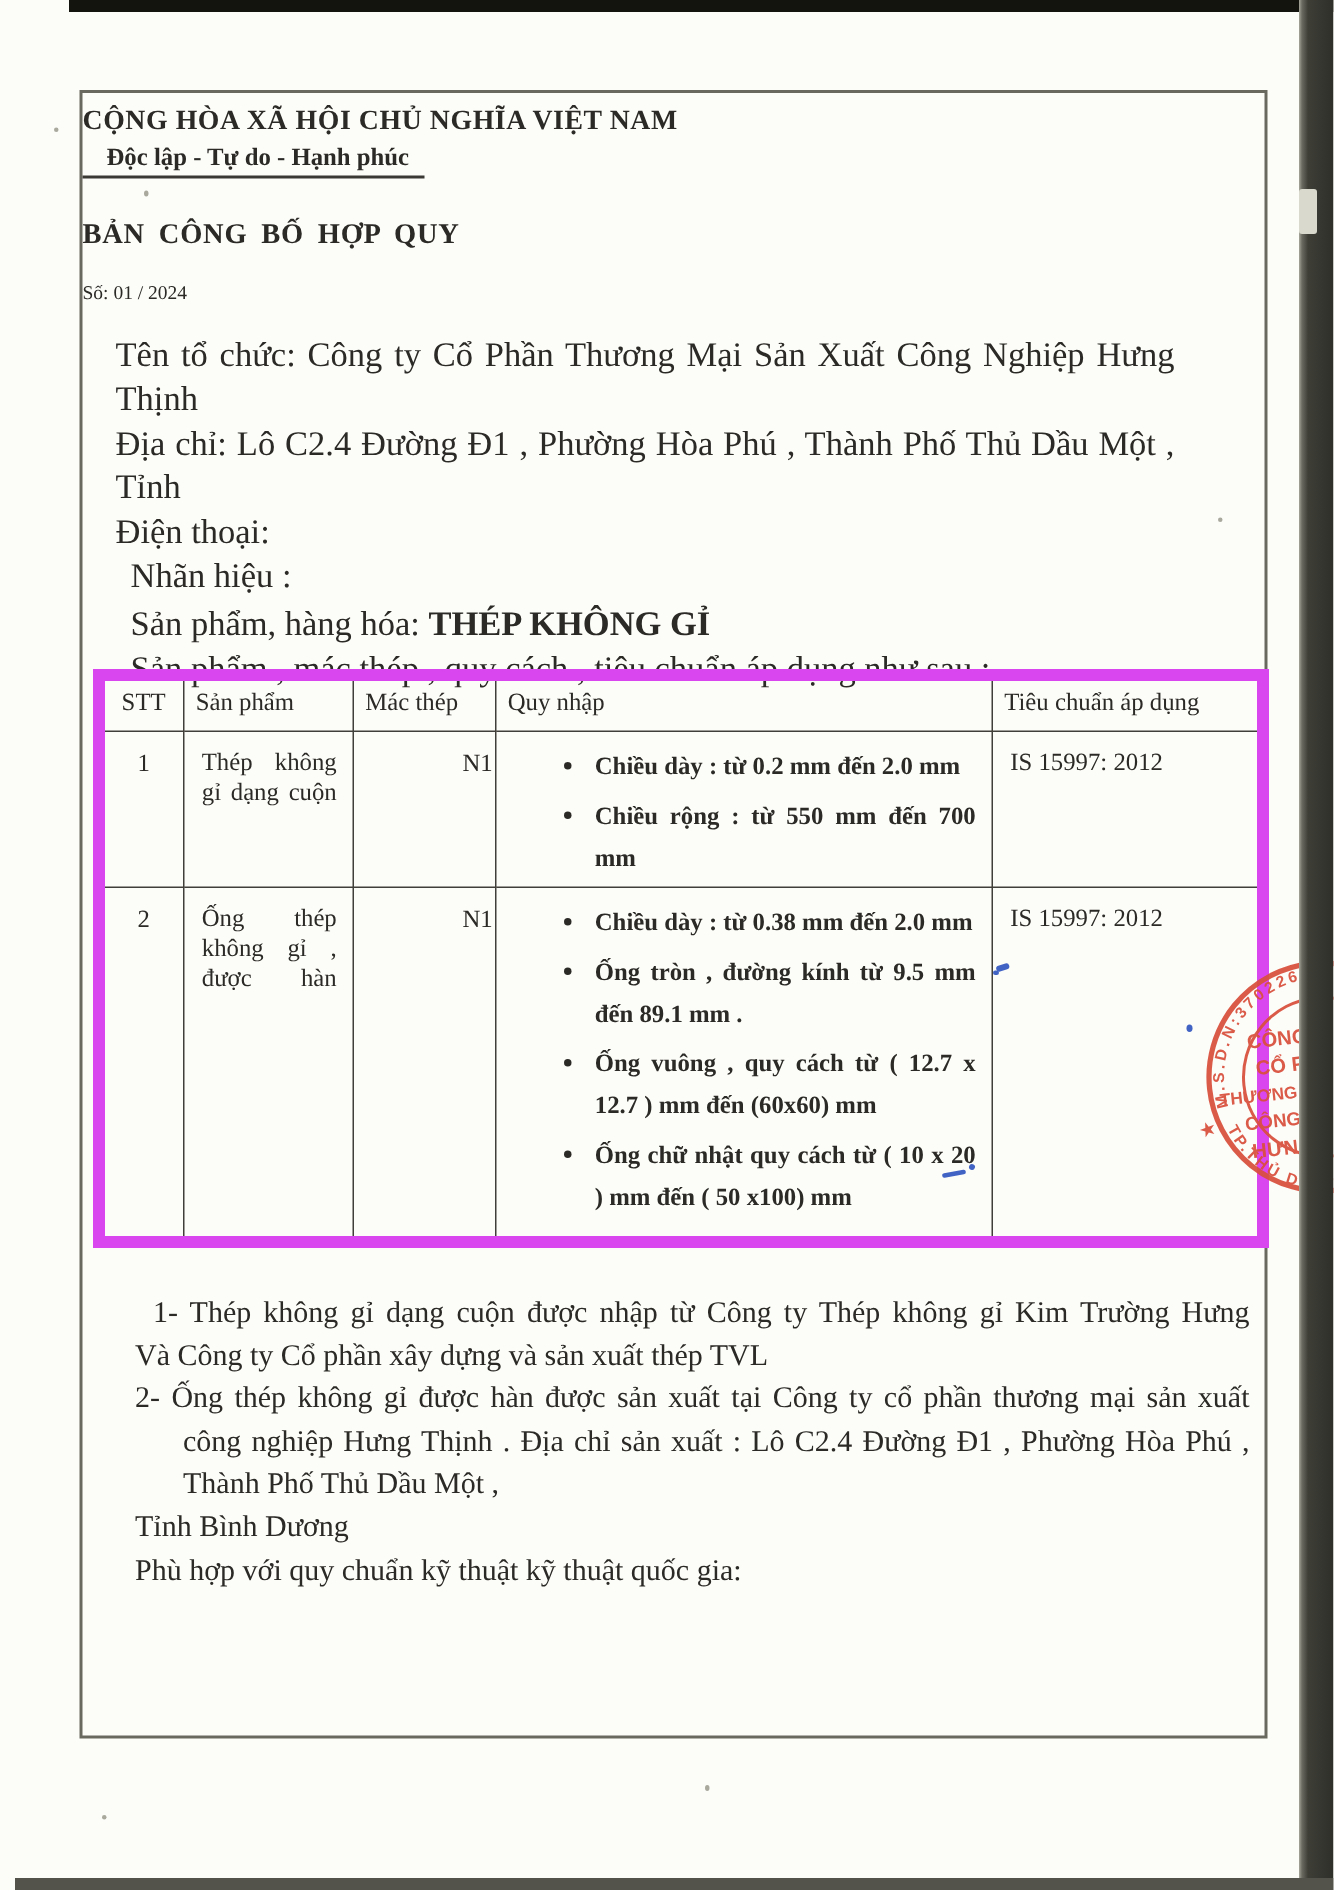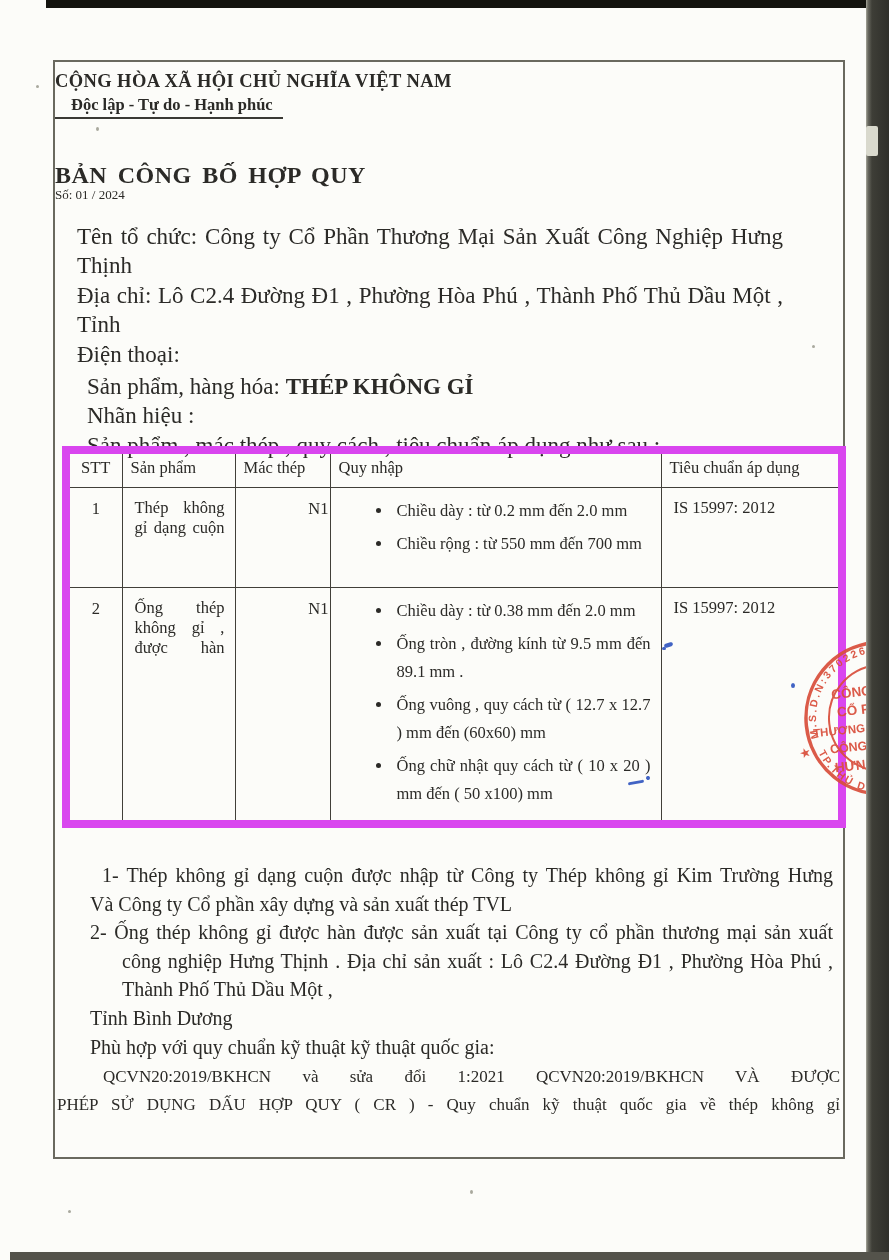--- a/index.html
+++ b/index.html
@@ -18,21 +18,21 @@
   .speck{position:absolute;border-radius:50%;background:#a9a99e;z-index:1;}
 
   
   .frame{position:absolute;left:53px;top:60px;width:792px;height:1099px;
     border:2px solid #6a695f;box-sizing:border-box;z-index:2;}
 
   .center-line{position:absolute;left:0;width:100%;text-align:left;white-space:nowrap;}
   .motto1{top:9px;font-size:18.5px;font-weight:bold;letter-spacing:.4px;}
   .motto2{top:33px;font-size:16.5px;font-weight:bold;}
   .motto2 span{display:inline-block;border-bottom:2px solid #3a3934;padding:0 10px 2px 16px;}
-  .doc-title{top:84px;font-size:24px;font-weight:bold;word-spacing:4px;letter-spacing:.5px;margin-top:16px;}
+  .doc-title{top:84px;font-size:19px;font-weight:bold;word-spacing:4px;letter-spacing:.5px;}
   .doc-number{top:125px;font-size:13px;}
 
   
   .info{position:absolute;left:22px;top:160px;width:706px;font-size:23px;line-height:29.4px;}
   .iline{white-space:nowrap;}
   .stretch{white-space:normal;text-align:justify;text-align-last:justify;}
   .indent{padding-left:10px;}
   .gap-top{margin-top:3px;}
   .bold{font-weight:bold;}
 
@@ -43,21 +43,21 @@
   table.spec{border:8px solid #d946ef;}
   th{height:37px;text-align:left;padding:4px 8px;vertical-align:middle;}
   th.c{text-align:center;padding:4px 2px;}
   td.stt{text-align:center;padding-top:11px;}
   td.sp{padding:10px 10px 0 12px;text-align:justify;text-align-last:justify;}
   td.mt{text-align:right;padding-top:11px;}
   td.qc{padding:9px 10px 0 36px;}
   td.tc{padding:10px 6px 0 12px;}
   tr.r1 td{height:100px;}
   tr.r2 td{height:237px;}
-  .qitem{position:relative;padding-left:30px;margin-bottom:5px;line-height:28px;}
+  .qitem{position:relative;padding-left:30px;margin-bottom:5px;line-height:28px;font-weight:bold;}
   .qitem .dot{position:absolute;left:9px;top:11px;width:5.5px;height:5.5px;border-radius:50%;background:#2b2a27;}
   .qtext{display:block;text-align:justify;}
 
   
   .notes{position:absolute;left:35px;top:799px;width:743px;font-size:20px;line-height:28.6px;}
   .n-ind12{padding-left:12px;}
   .n-ind32{padding-left:32px;}
   .conf{position:absolute;left:2px;top:1001px;width:783px;font-size:17px;line-height:28.4px;}
   .conf .first{text-indent:46px;}
 
@@ -94,22 +94,22 @@
   <div class="center-line motto2">
     <span>Độc lập - Tự do - Hạnh phúc</span>
   </div>
   <div class="center-line doc-title">BẢN CÔNG BỐ HỢP QUY</div>
   <div class="center-line doc-number">Số: 01 / 2024</div>
 
   <div class="info">
     <div class="iline stretch">Tên tổ chức: Công ty Cổ Phần Thương Mại Sản Xuất Công Nghiệp Hưng Thịnh</div>
     <div class="iline stretch">Địa chỉ: Lô C2.4 Đường Đ1 , Phường Hòa Phú , Thành Phố Thủ Dầu Một , Tỉnh</div>
     <div class="iline">Điện thoại:</div>
+    <div class="iline indent">Nhãn hiệu :</div>
     <div class="iline indent gap-top"><span>Sản phẩm, hàng hóa: </span><span class="bold">THÉP KHÔNG GỈ</span></div>
-    <div class="iline indent">Nhãn hiệu :</div>
     <div class="iline indent">Sản phẩm , mác thép , quy cách , tiêu chuẩn áp dụng như sau :</div>
   </div>
 
   <table class="spec">
     <colgroup>
       <col style="width:56px">
         <col style="width:113px">
         <col style="width:95px">
         <col style="width:331px">
         <col style="width:181px">
@@ -168,24 +168,20 @@
   <div class="notes">
     <div class="n-ind12 stretch">1- Thép không gỉ dạng cuộn được nhập từ Công ty Thép không gỉ Kim Trường Hưng</div>
     <div>Và Công ty Cổ phần xây dựng và sản xuất thép TVL</div>
     <div class="stretch">2- Ống thép không gỉ được hàn được sản xuất tại Công ty cổ phần thương mại sản xuất</div>
     <div class="n-ind32 stretch">công nghiệp Hưng Thịnh . Địa chỉ sản xuất : Lô C2.4 Đường Đ1 , Phường Hòa Phú ,</div>
     <div class="n-ind32">Thành Phố Thủ Dầu Một ,</div>
     <div>Tỉnh Bình Dương</div>
     <div>Phù hợp với quy chuẩn kỹ thuật kỹ thuật quốc gia:</div>
   </div>
 
-  <div class="conf">
-    <div class="first stretch">QCVN20:2019/BKHCN và sửa đổi 1:2021 QCVN20:2019/BKHCN VÀ ĐƯỢC</div>
-    <div class="stretch">PHÉP SỬ DỤNG DẤU HỢP QUY ( CR ) - Quy chuẩn kỹ thuật quốc gia về thép không gỉ</div>
-  </div>
 
 </div>
 
 <svg class="stamp" width="200" height="200" viewBox="0 0 200 200">
   <g transform="rotate(-6 100 100)" fill="none" stroke="#d94f3c">
     <circle cx="100" cy="100" r="76" stroke-width="3.5"></circle>
     <circle cx="100" cy="100" r="53" stroke-width="2"></circle>
     <defs>
       <path id="arcTop" d="M 36,116 A 66,66 0 1 1 164,116"></path>
       <path id="arcBot" d="M 29,104 A 71,71 0 0 0 171,104"></path>

